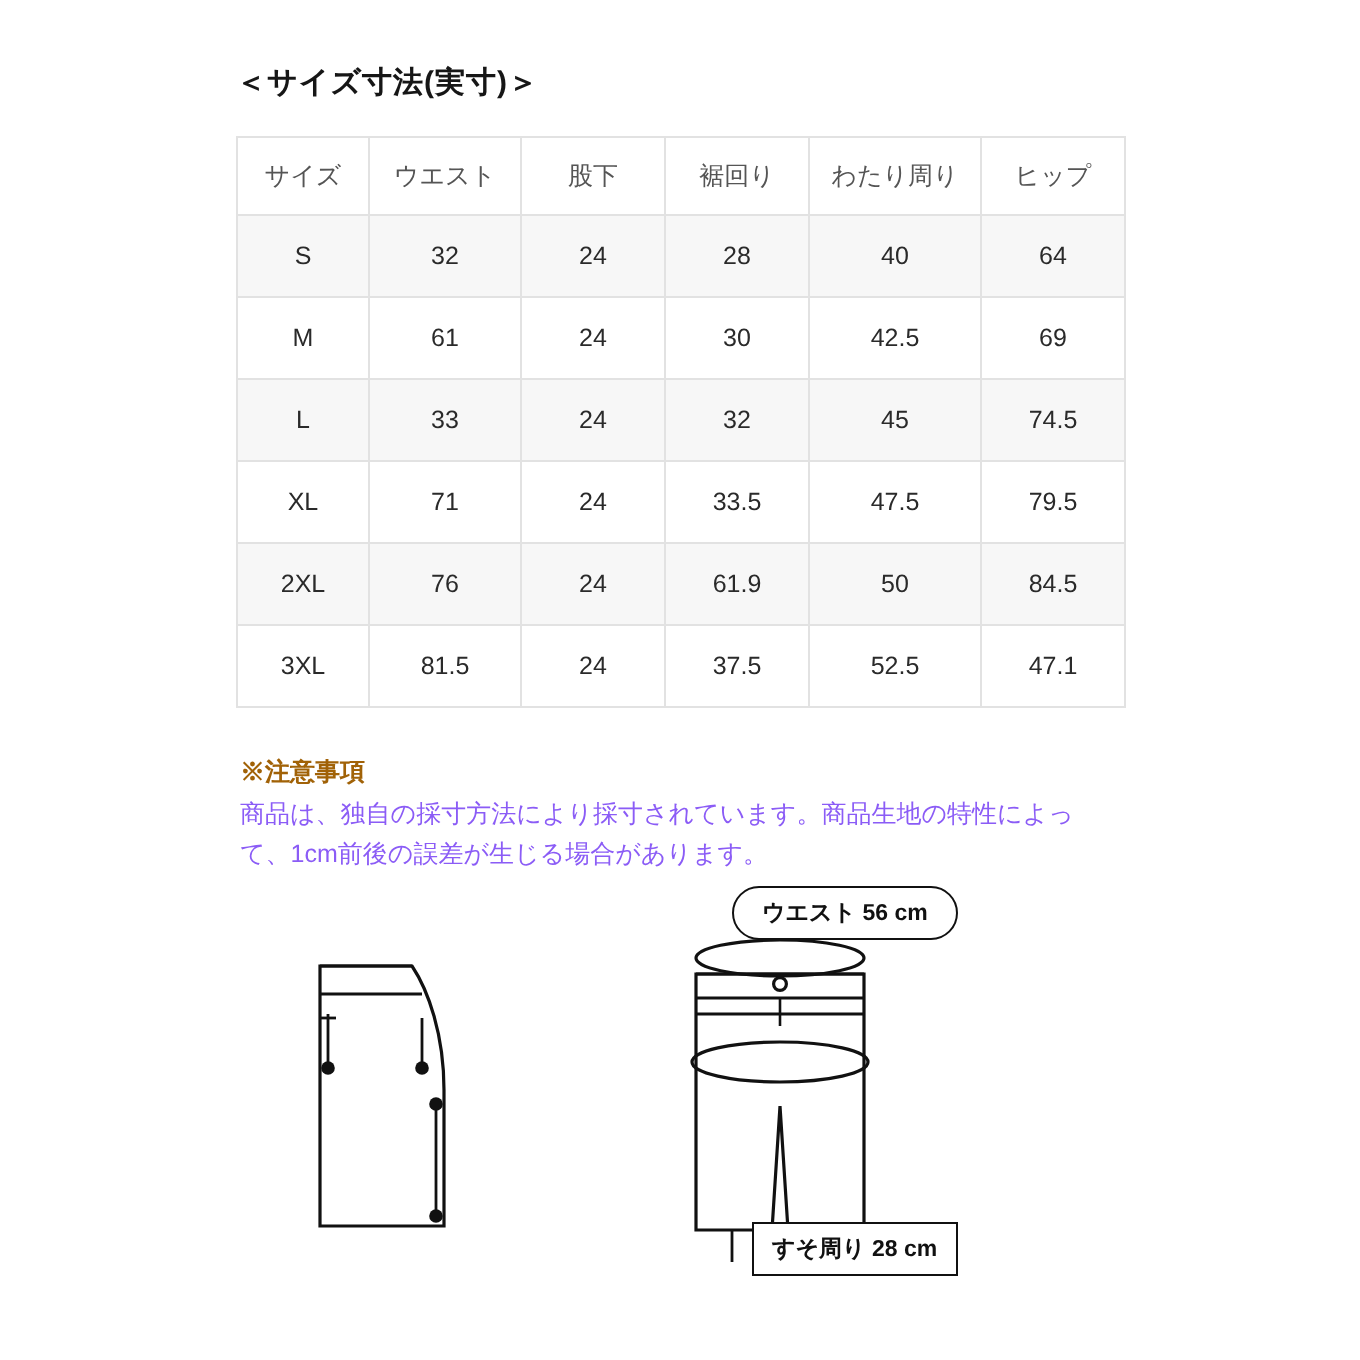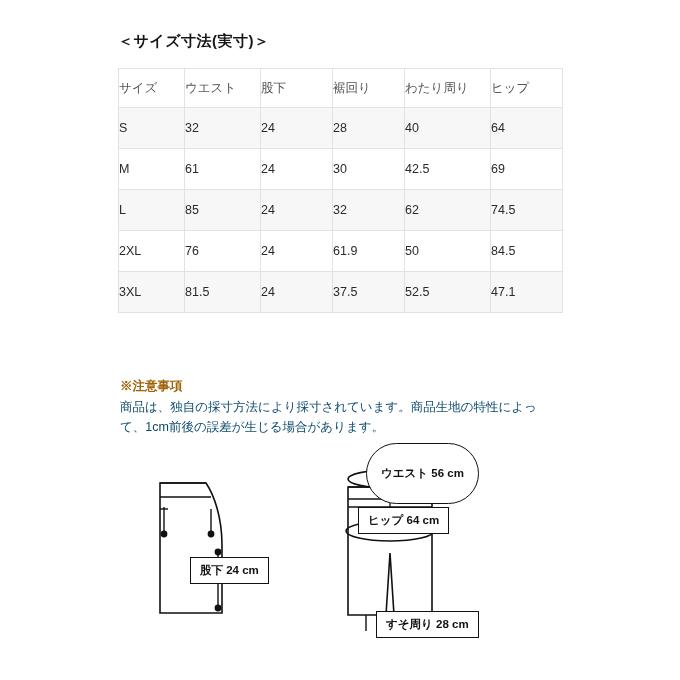--- a/index.html
+++ b/index.html
@@ -35,21 +35,21 @@
     position: absolute;
     left: 118px;
     top: 68px;
     width: 444px;
     border-collapse: collapse;
     table-layout: fixed;
   }
   .size-table th,
   .size-table td {
     border: 1px solid #e2e2e2;
-    text-align: left;
+    text-align: center;
     font-size: 12.5px;
     font-weight: normal;
     color: #2a2a2a;
     height: 40px;
     padding: 0;
   }
   .size-table thead th {
     background: #ffffff;
     color: #555555;
     font-size: 12.5px;
@@ -77,21 +77,21 @@
     font-weight: bold;
     color: #a16207;
   }
   .note-body {
     position: absolute;
     left: 120px;
     top: 397px;
     width: 424px;
     font-size: 12.5px;
     line-height: 20px;
-    color: #0c4a6e;
+    color: #8b5cf6;
   }
 
   
   .diagram {
     position: absolute;
     left: 118px;
     top: 435px;
     width: 444px;
     height: 225px;
   }
@@ -101,21 +101,21 @@
     background: #ffffff;
     font-size: 11.5px;
     font-weight: bold;
     color: #111111;
     padding: 5px 9px;
     white-space: nowrap;
     box-sizing: border-box;
   }
   .callout.round {
     border-radius: 40px;
-    padding: 22px 14px;
+    padding: 5px 14px;
   }
   svg.art {
     position: absolute;
     left: 0;
     top: 0;
     width: 444px;
     height: 225px;
     overflow: visible;
   }
   .lbl-momohaba { left: 60px;  top: 52px; }
@@ -162,25 +162,33 @@
       <tr>
         <td>M</td>
         <td>61</td>
         <td>24</td>
         <td>30</td>
         <td>42.5</td>
         <td>69</td>
       </tr>
       <tr>
         <td>L</td>
-        <td>85</td>
+        <td>33</td>
         <td>24</td>
         <td>32</td>
-        <td>62</td>
+        <td>45</td>
         <td>74.5</td>
+      </tr>
+      <tr>
+        <td>XL</td>
+        <td>71</td>
+        <td>24</td>
+        <td>33.5</td>
+        <td>47.5</td>
+        <td>79.5</td>
       </tr>
       <tr>
         <td>2XL</td>
         <td>76</td>
         <td>24</td>
         <td>61.9</td>
         <td>50</td>
         <td>84.5</td>
       </tr>
       <tr>
@@ -229,19 +237,17 @@
         <path d="M296,180 L296,196" stroke-width="1.4"></path>
       </g>
       <g fill="#111111">
         <circle cx="46" cy="99" r="3.4"></circle>
         <circle cx="93" cy="99" r="3.4"></circle>
         <circle cx="100" cy="173" r="3.4"></circle>
         <circle cx="100" cy="117" r="3.4"></circle>
       </g>
     </svg>
 
-    <div class="callout lbl-matashita">股下 24 cm</div>
     <div class="callout round lbl-waist">ウエスト 56 cm</div>
-    <div class="callout lbl-hip">ヒップ 64 cm</div>
     <div class="callout lbl-suso">すそ周り 28 cm</div>
   </div>
 
 </div>
 
 </body></html>

